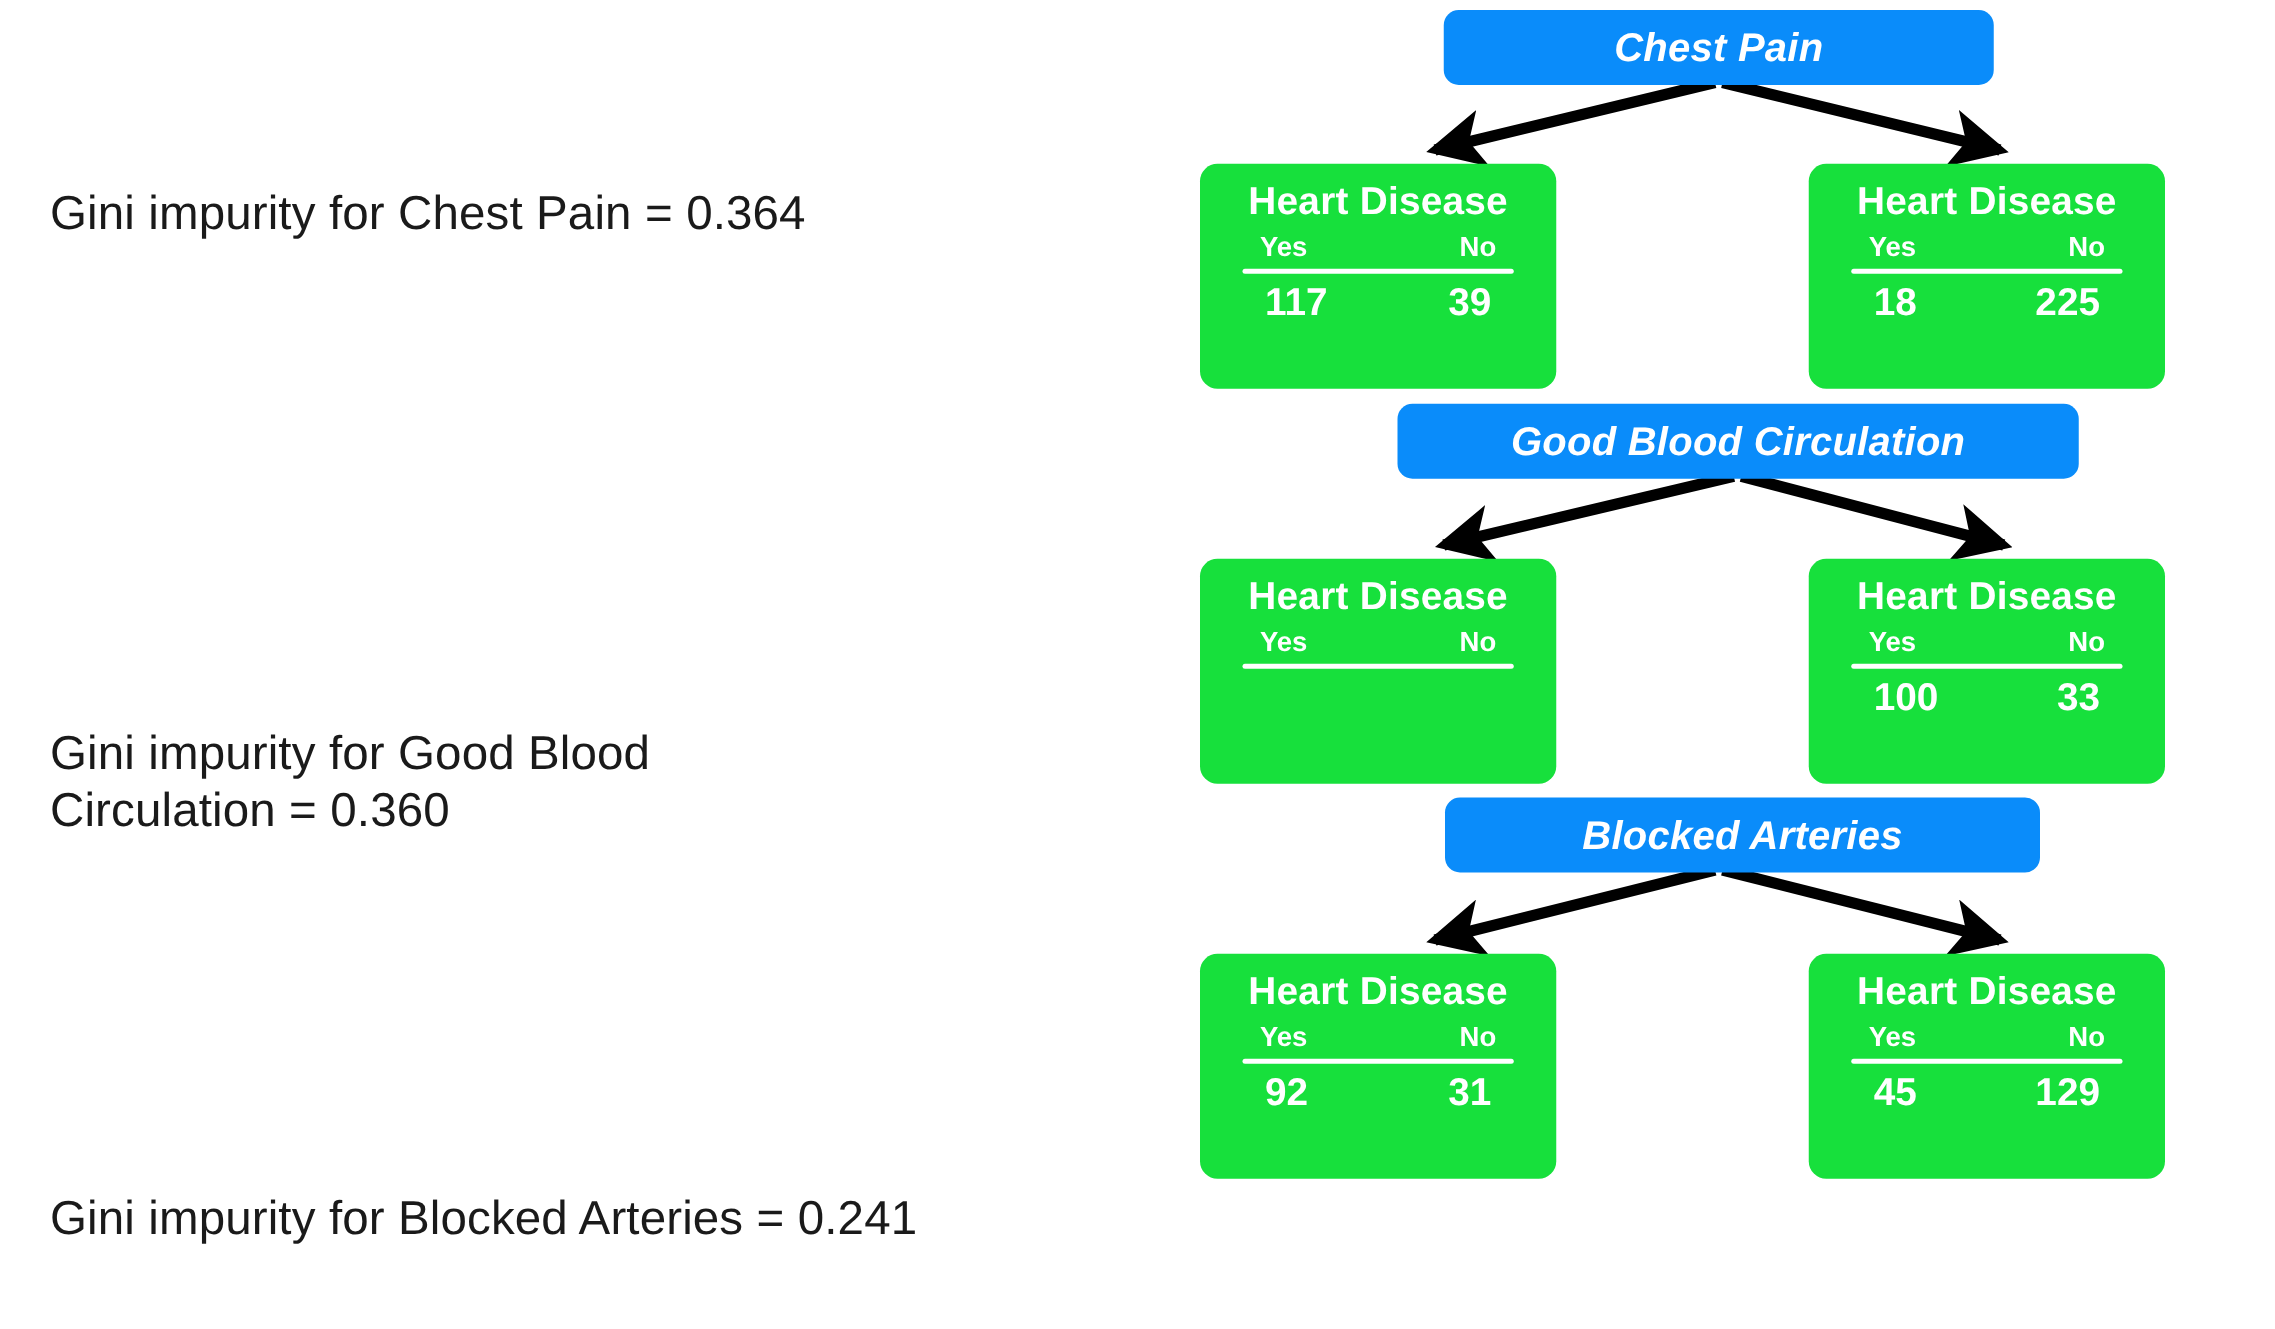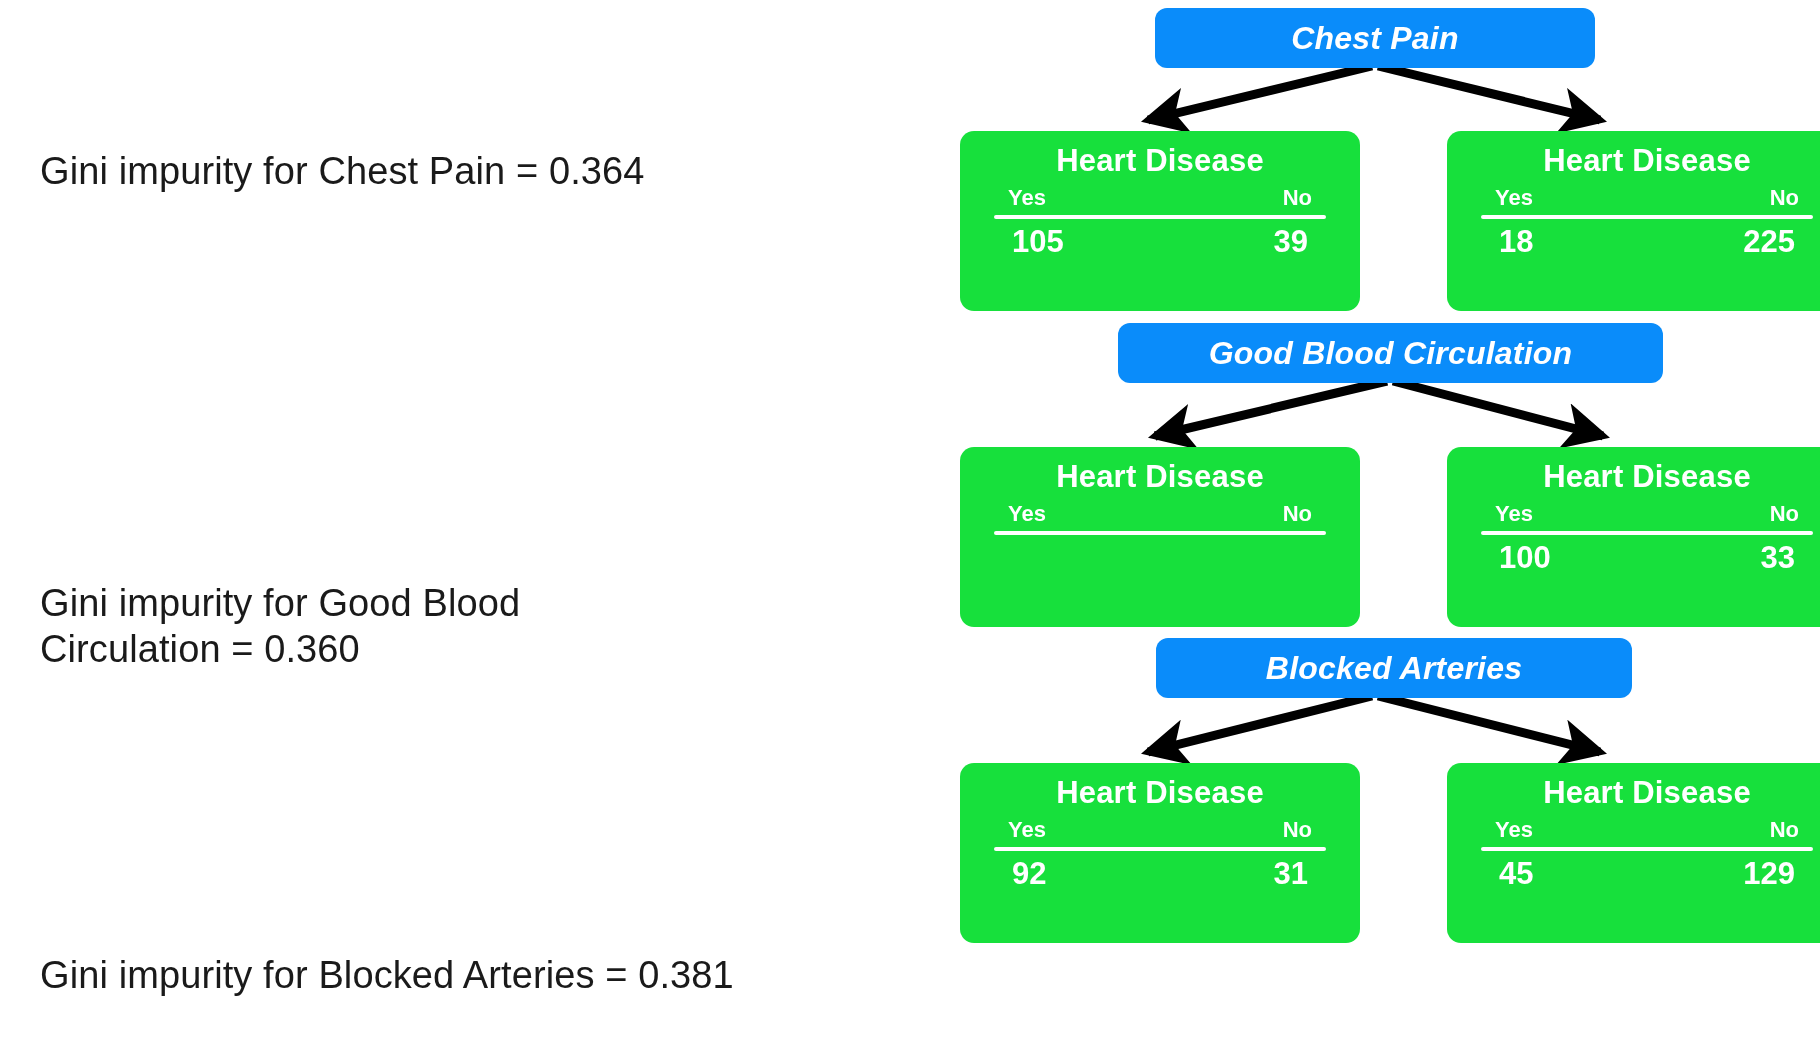--- a/index.html
+++ b/index.html
@@ -41,21 +41,21 @@
     padding:0 26px;
     white-space:nowrap;
     font-style:italic;
   }
 
   
   .leaf{
     position:absolute;
     background:#17e03c;
     border-radius:14px;
-    width:400px;
+    width:285px;
     height:180px;
     box-sizing:border-box;
     padding:14px 26px 16px 26px;
     color:#ffffff;
     display:flex;
     flex-direction:column;
     align-items:stretch;
   }
   .leaf-title{
     font-size:31px;
@@ -130,21 +130,21 @@
   <div class="qnode" style="left:1155px;top:8px;width:440px;">Chest Pain</div>
 
   <div class="leaf" style="left:960px;top:131px;">
     <div class="leaf-title">Heart Disease</div>
     <div class="leaf-headrow">
       <span>Yes</span>
       <span>No</span>
     </div>
     <div class="leaf-rule"></div>
     <div class="leaf-valrow">
-      <span>105</span>
+      <span>117</span>
       <span>39</span>
     </div>
   </div>
 
   <div class="leaf" style="left:1447px;top:131px;">
     <div class="leaf-title">Heart Disease</div>
     <div class="leaf-headrow">
       <span>Yes</span>
       <span>No</span>
     </div>
@@ -175,21 +175,21 @@
       <span>Yes</span>
       <span>No</span>
     </div>
     <div class="leaf-rule"></div>
     <div class="leaf-valrow">
       <span>100</span>
       <span>33</span>
     </div>
   </div>
 
-  <div class="caption" style="left:40px;top:952px;width:940px;">Gini impurity for Blocked Arteries = 0.381</div>
+  <div class="caption" style="left:40px;top:952px;width:940px;">Gini impurity for Blocked Arteries = 0.241</div>
 
   <div class="qnode" style="left:1156px;top:638px;width:476px;">Blocked Arteries</div>
 
   <div class="leaf" style="left:960px;top:763px;">
     <div class="leaf-title">Heart Disease</div>
     <div class="leaf-headrow">
       <span>Yes</span>
       <span>No</span>
     </div>
     <div class="leaf-rule"></div>

